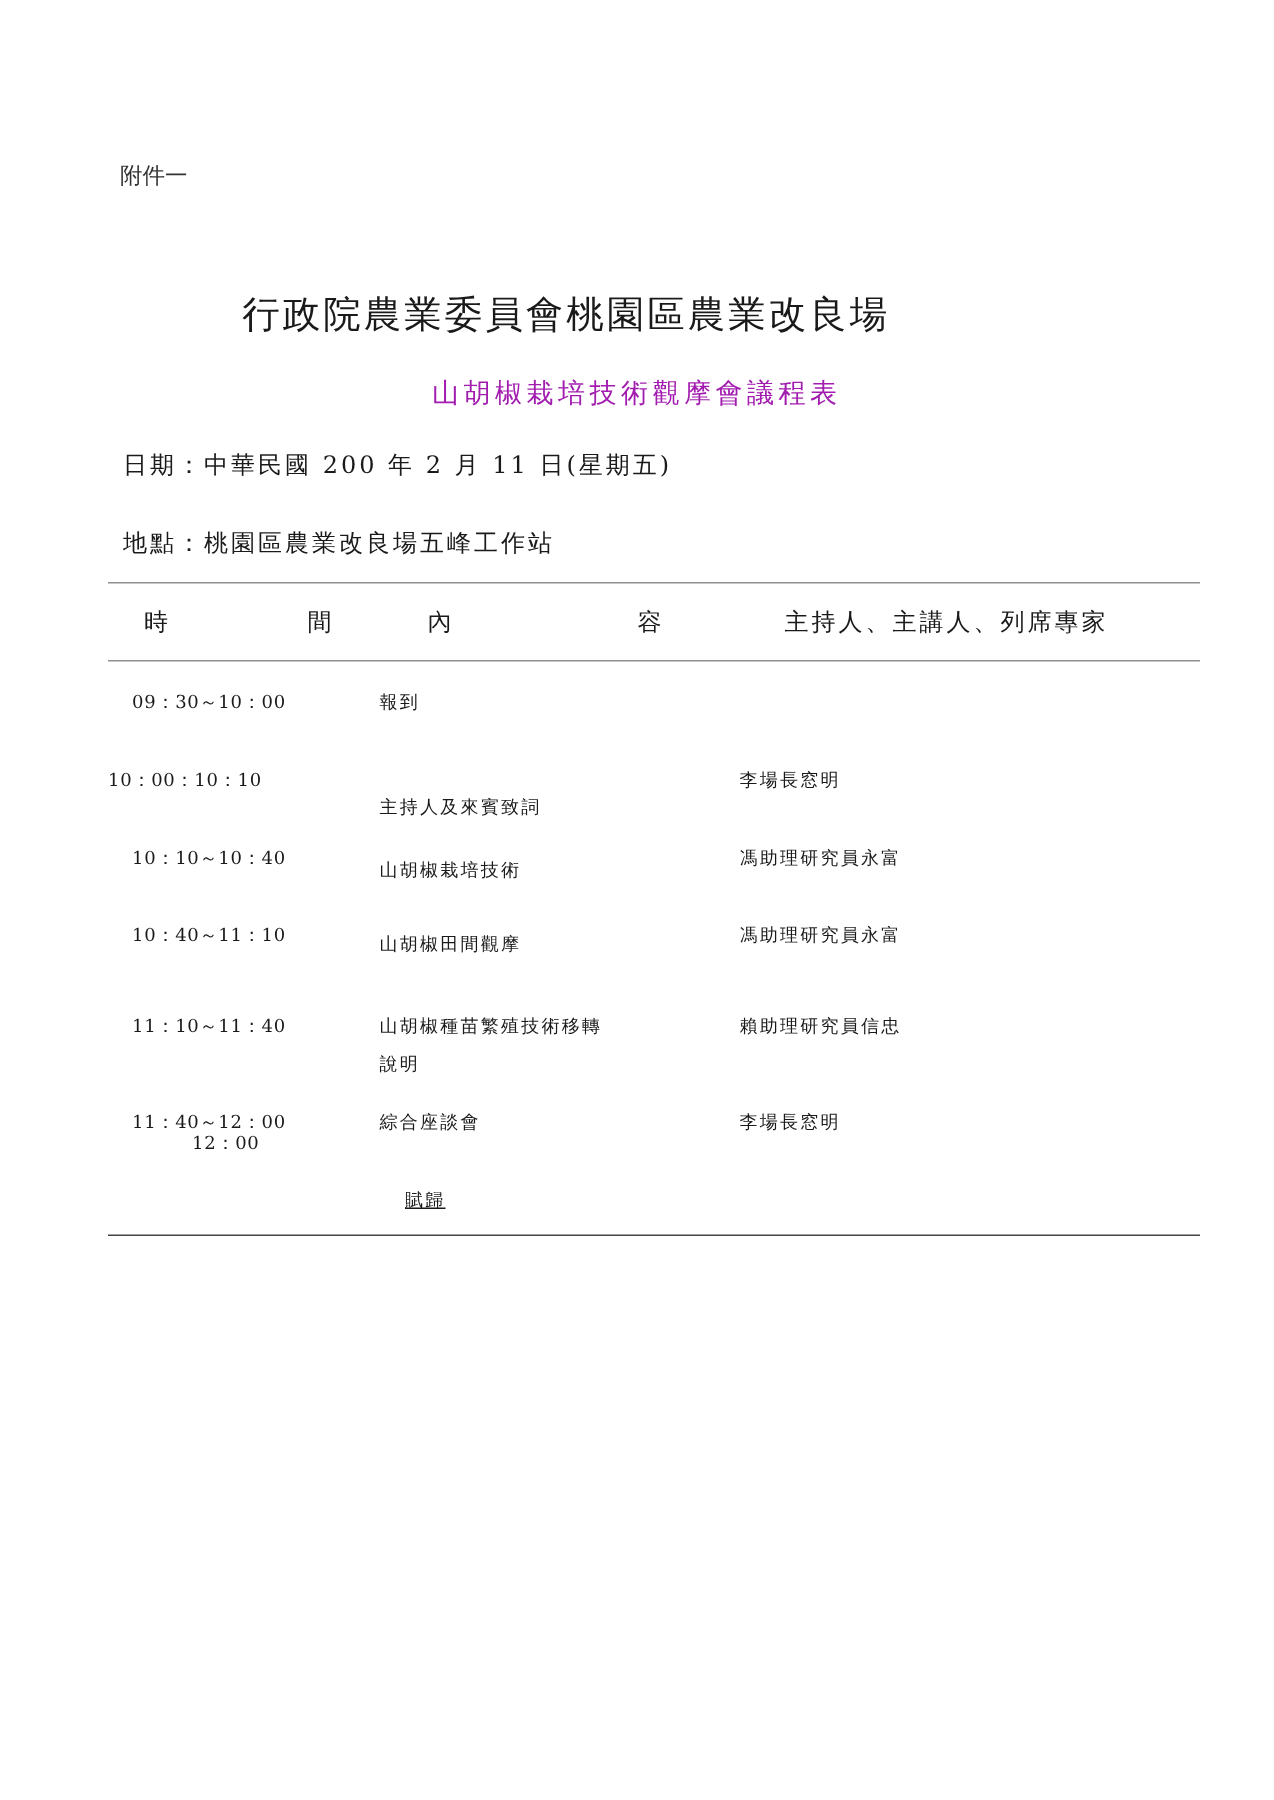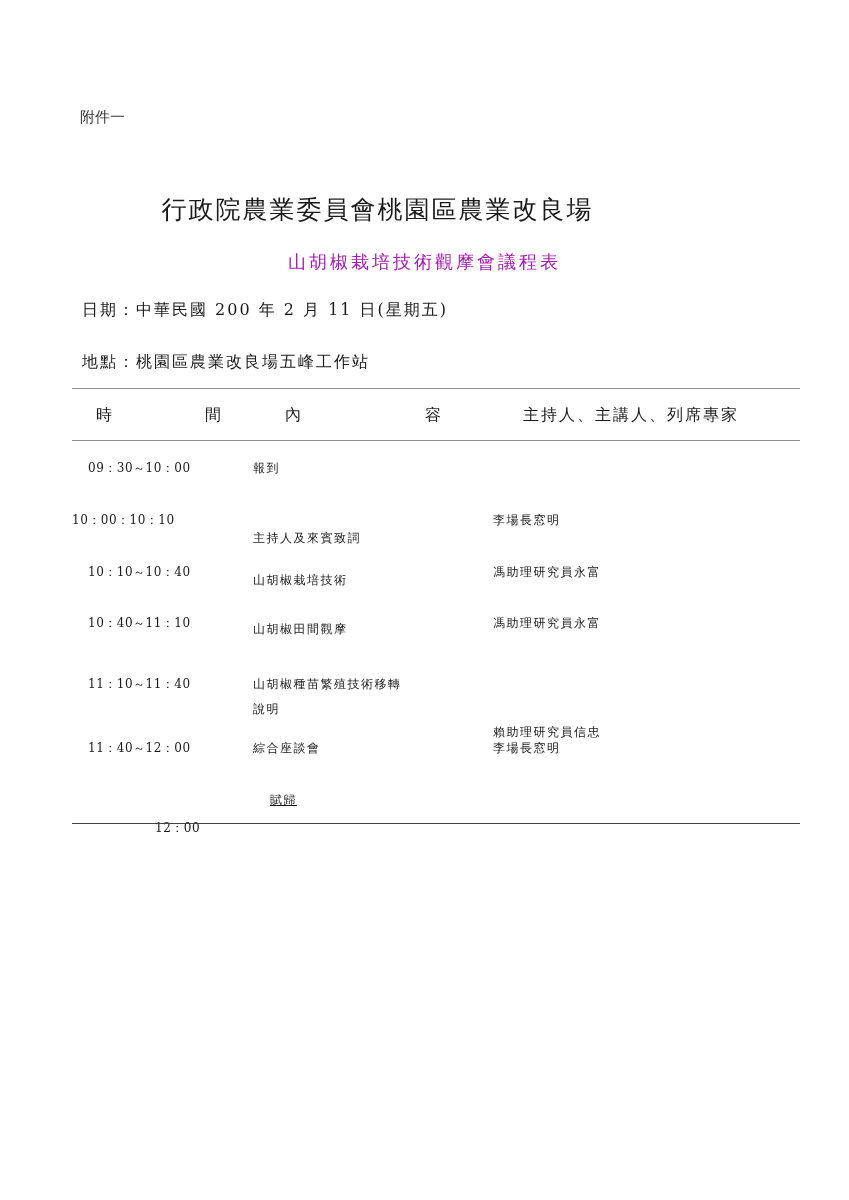--- a/index.html
+++ b/index.html
@@ -112,29 +112,29 @@
   <div>
     <span class="abs cell time" style="left:88px; top:611px;">10：40～11：10</span>
     <span class="abs cell" style="left:253px; top:617px;">山胡椒田間觀摩</span>
     <span class="abs cell" style="left:493px; top:611px;">馮助理研究員永富</span>
   </div>
 
   <div>
     <span class="abs cell time" style="left:88px; top:672px;text-align:center;">11：10～11：40</span>
     <span class="abs cell" style="left:253px; top:672px;">山胡椒種苗繁殖技術移轉</span>
     <span class="abs cell" style="left:253px; top:697px;">說明</span>
-    <span class="abs cell" style="left:493px; top:672px;margin-top:48px;">賴助理研究員信忠</span>
+    <span class="abs cell" style="left:493px; top:672px;">賴助理研究員信忠</span>
   </div>
 
   <div>
     <span class="abs cell time" style="left:88px; top:736px;">11：40～12：00</span>
     <span class="abs cell" style="left:253px; top:736px;">綜合座談會</span>
     <span class="abs cell" style="left:493px; top:736px;">李場長窓明</span>
   </div>
 
   <div>
-    <span class="abs cell time" style="left:128px; top:816px;margin-left:27px;">12：00</span>
+    <span class="abs cell time" style="left:128px; top:750px;">12：00</span>
     <span class="abs cell" style="left:270px; top:788px;text-decoration:underline;">賦歸</span>
     <span class="abs cell" style="left:493px; top:788px;"></span>
   </div>
 
   <div class="rule rule-bot"></div>
 </div>
 
 </body></html>

